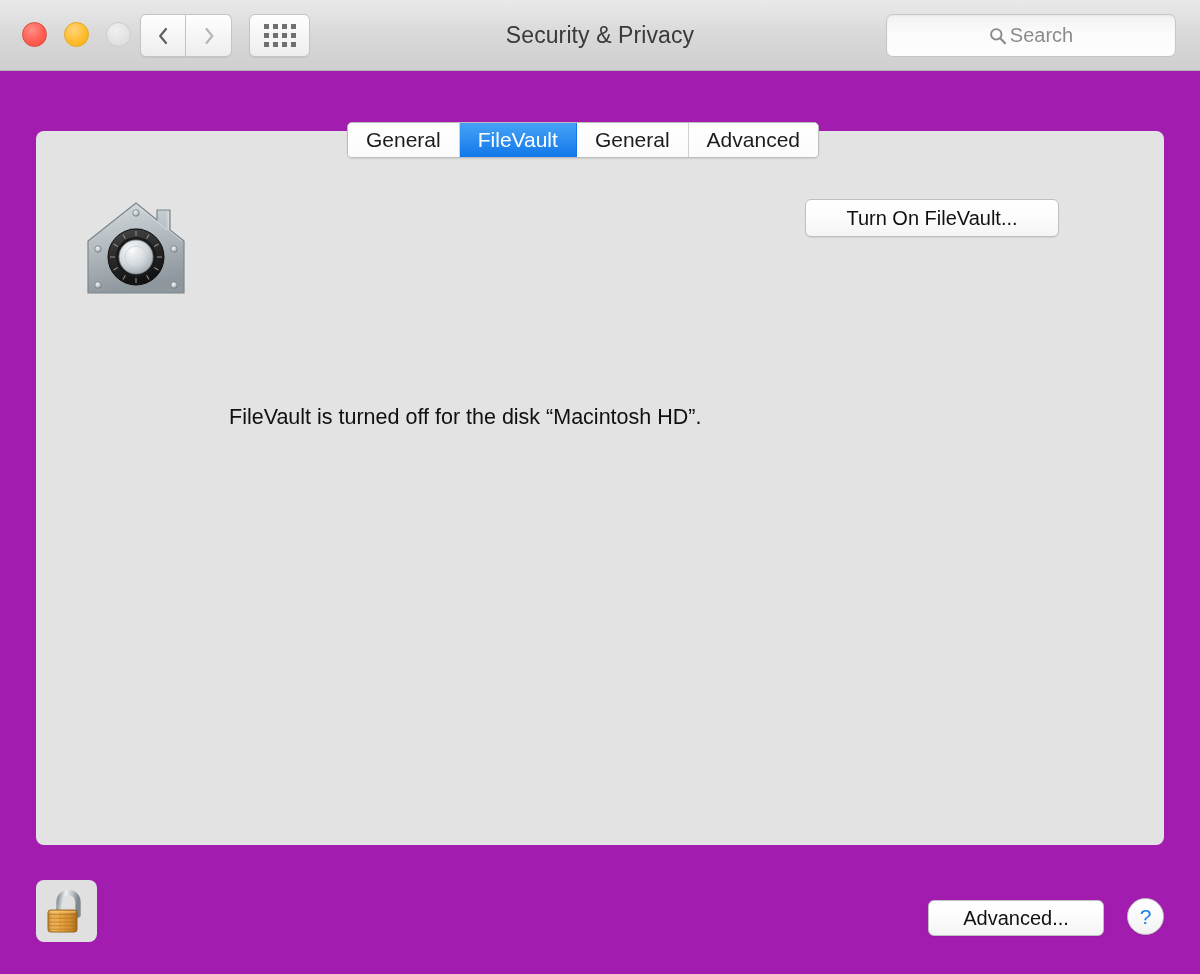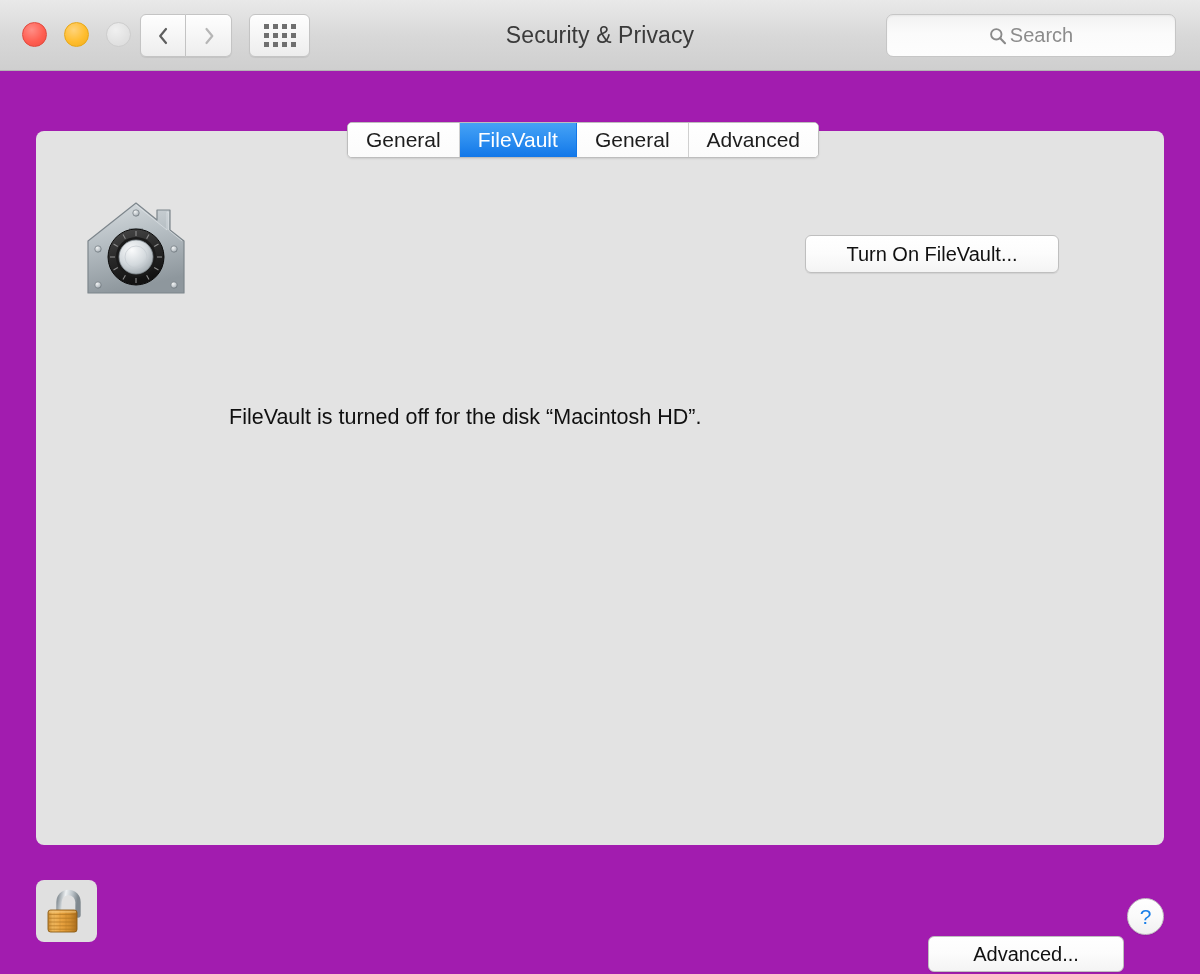--- a/index.html
+++ b/index.html
@@ -243,21 +243,20 @@
     font-family: "Liberation Sans", sans-serif;
     background: linear-gradient(to bottom, #ffffff 0%, #fcfcfc 48%, #f4f4f4 100%);
     border: 1px solid #bfbfbf;
     border-radius: 6px;
     color: #111111;
     box-sizing: border-box;
     box-shadow: 0 1px 1px rgba(0,0,0,0.08);
     display: flex;
     align-items: center;
     justify-content: center;
-    margin-top: 36px;
   }
 
   .turn-on-btn {
     position: absolute;
     left: 769px;
     top: 68px;
     width: 254px;
     height: 38px;
     font-size: 20px;
   }
@@ -283,21 +282,21 @@
     left: 110px;
     top: 908px;
     font-size: 21.5px;
     color: #101010;
   }
 
   .advanced-btn {
     position: absolute;
     left: 928px;
     top: 900px;
-    width: 196px;
+    width: 176px;
     height: 36px;
     font-size: 20px;
   }
 
   .help-btn {
     position: absolute;
     left: 1127px;
     top: 898px;
     width: 37px;
     height: 37px;

